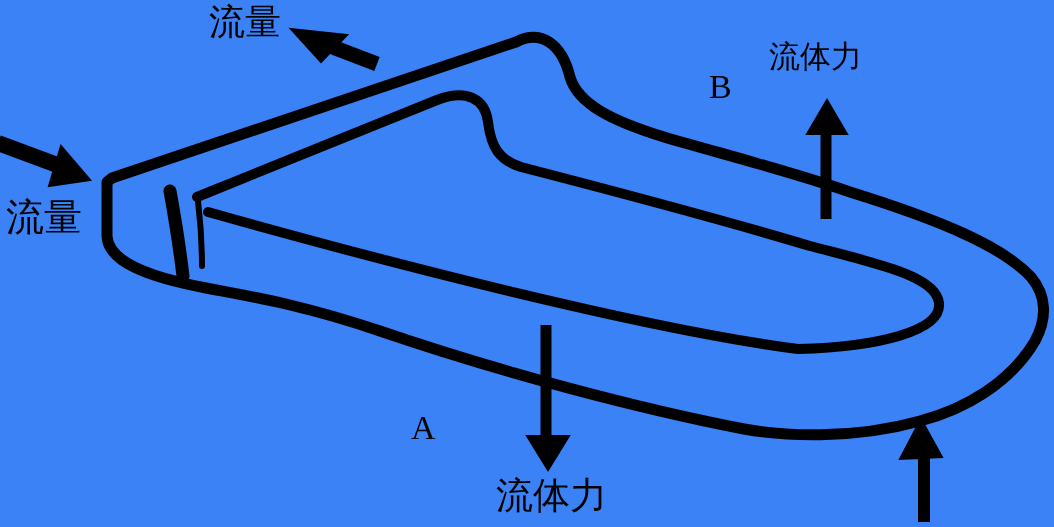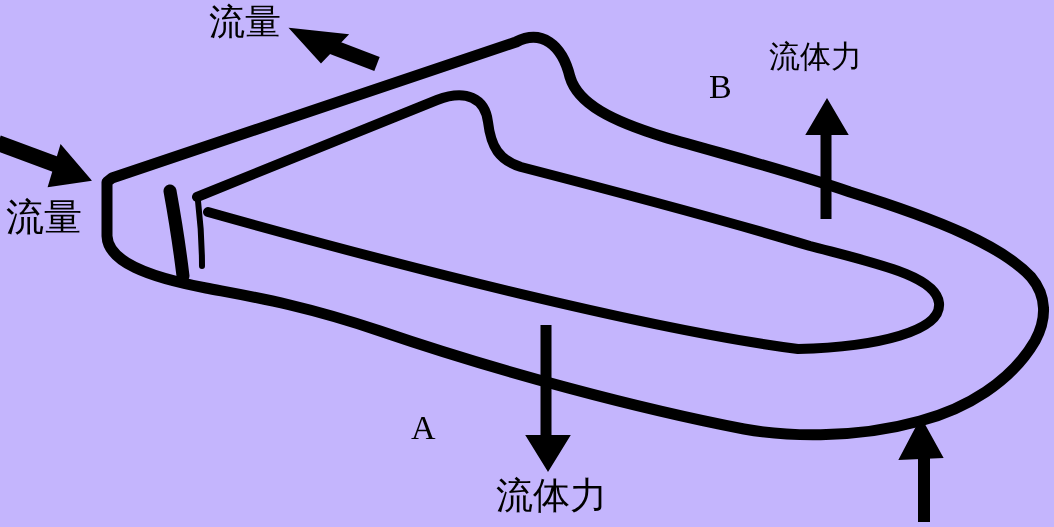--- a/index.html
+++ b/index.html
@@ -1,20 +1,20 @@
 <!DOCTYPE html>
 <html><head>
 <meta charset="utf-8">
 <style>
   html, body { margin: 0; padding: 0; background: #ffffff; }
   #stage {
     position: relative;
     width: 1054px;
     height: 527px;
-    background: #c4b5fd;
+    background: #3b82f6;
     overflow: hidden;
     font-family: "Liberation Serif", serif;
   }
   #stage svg { position: absolute; left: 0; top: 0; }
   .lbl {
     position: absolute;
     color: #000000;
     line-height: 1;
     white-space: nowrap;
     font-family: "Liberation Serif", serif;

